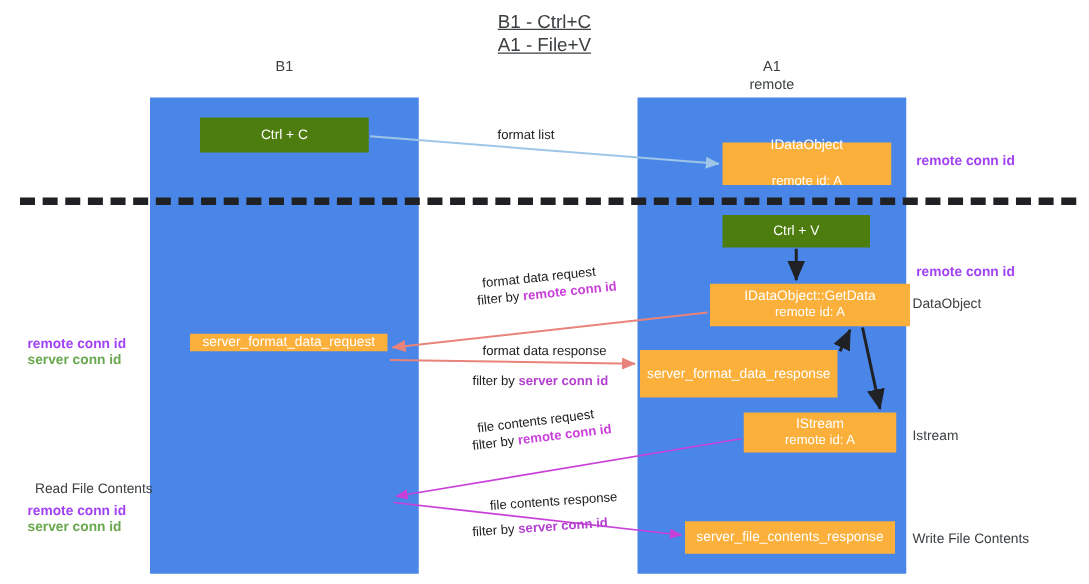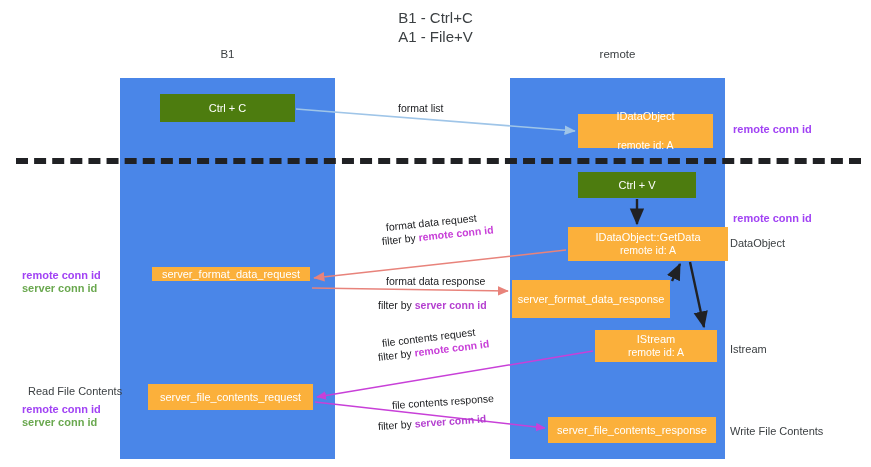--- a/index.html
+++ b/index.html
@@ -12,21 +12,21 @@
   #stage{position:relative;width:871px;height:467px;}
 
   
   .lane{position:absolute;background:#4a86e8;}
   #lane-b1{left:120px;top:78px;width:215px;height:381px;}
   #lane-a1{left:510px;top:78px;width:215px;height:381px;}
 
   
   .title-block{
     position:absolute;left:0;top:8px;width:871px;
-    text-align:center;color:#3c4043;font-size:15px;line-height:19px;
+    text-align:center;color:#3c4043;font-size:15px;line-height:19px;text-decoration:underline;
   }
   .lane-head{
     position:absolute;text-align:center;color:#3c4043;
     font-size:11.5px;line-height:13.5px;width:215px;
   }
   #head-b1{left:120px;top:48px;}
   #head-a1{left:510px;top:48px;}
 
   
   .box{
@@ -96,20 +96,21 @@
 
   <div class="title-block">
     <div>B1 - Ctrl+C</div>
     <div>A1 - File+V</div>
   </div>
 
   <div class="lane-head" id="head-b1">
     <div>B1</div>
   </div>
   <div class="lane-head" id="head-a1">
+    <div>A1</div>
     <div>remote</div>
   </div>
 
   <div class="lane" id="lane-b1"></div>
   <div class="lane" id="lane-a1"></div>
 
   <svg id="wires" viewBox="0 0 871 467">
     <defs>
       <marker id="ar-blue" markerWidth="8" markerHeight="8" refX="6.5" refY="3" orient="auto">
         <path d="M0,0 L7,3 L0,6 z" fill="#9fc5e8"></path>
@@ -168,23 +169,20 @@
 
   <div class="box orange" id="box-fmt-resp">
     <span>server_format_data_response</span>
   </div>
 
   <div class="box orange" id="box-istream">
     <span>IStream</span>
     <span class="l2">remote id: A</span>
   </div>
 
-  <div class="box orange" id="box-file-req">
-    <span>server_file_contents_request</span>
-  </div>
 
   <div class="box orange" id="box-file-resp">
     <span>server_file_contents_response</span>
   </div>
 
   <div class="elabel" id="el-formatlist">format list</div>
 
   <div class="elabel" id="el-fdreq">format data request</div>
   <div class="elabel" id="el-fdreq-f">
     <span>filter by </span><span class="hl-p">remote conn id</span>

